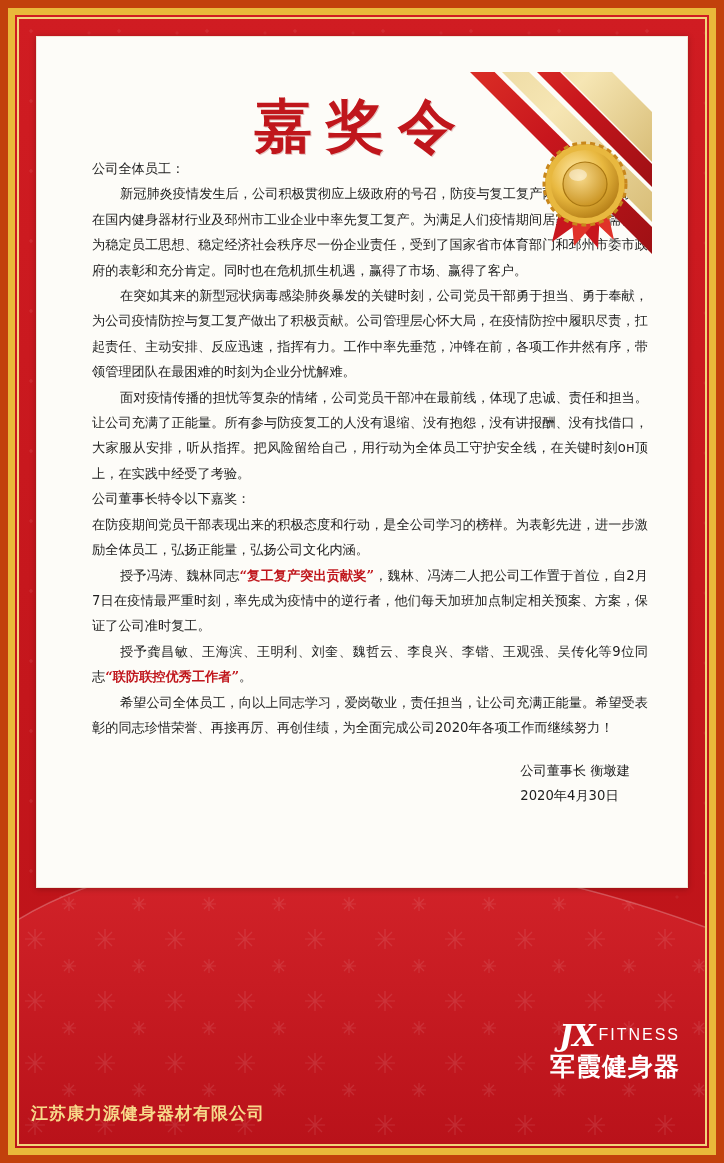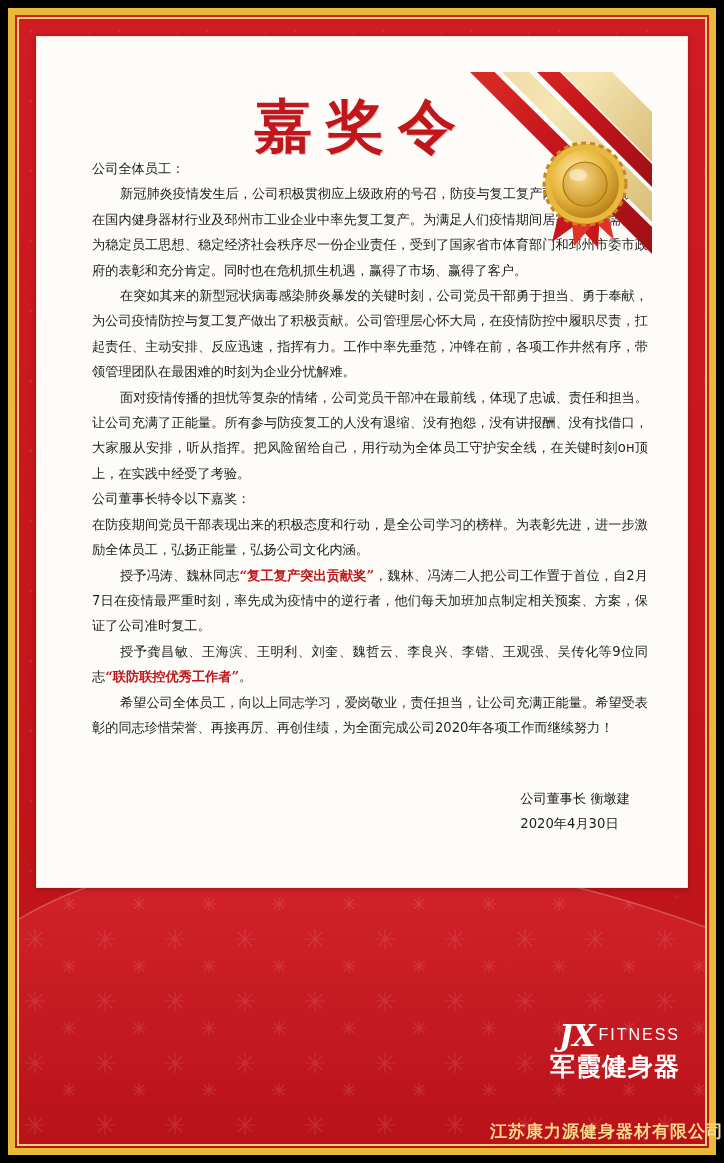--- a/index.html
+++ b/index.html
@@ -12,21 +12,21 @@
     font-family: "DejaVu Sans", "Liberation Sans", sans-serif;
     background: #c8161d;
     overflow: hidden;
   }
 
   
   .poster {
     position: relative;
     width: 724px;
     height: 1163px;
-    background: #000000;
+    background: #c2410c;
     box-sizing: border-box;
     overflow: hidden;
   }
   
   .gold-border-outer {
     position: absolute;
     left: 8px; top: 8px; right: 8px; bottom: 8px;
     border: 7px solid #e9b93a;
     background: linear-gradient(180deg,#d01c22 0%, #c4161c 60%, #bb1318 100%);
     box-sizing: border-box;
@@ -127,21 +127,21 @@
   .p.indent { text-indent: 28px; }
   .award {
     color: #c0161c;
     font-weight: bold;
     font-family: "DejaVu Serif", "Liberation Serif", serif;
   }
 
   .signature {
     position: absolute;
     right: 58px;
-    bottom: 52px;
+    bottom: 80px;
     text-align: left;
     font-size: 13.2px;
     line-height: 25px;
     color: #1d1d1d;
   }
 
   
   .footer-logo {
     position: absolute;
     right: 44px;
@@ -171,27 +171,28 @@
     font-size: 25px;
     font-weight: bold;
     color: #ffffff;
     letter-spacing: 1px;
     margin-top: 3px;
     margin-left: 16px;
   }
   .company-name {
     position: absolute;
     left: 0; right: 0;
-    bottom: 20px;
-    text-align: right;
+    bottom: 38px;
+    text-align: left;
     font-family: "DejaVu Serif", "Liberation Serif", serif;
     font-size: 17px;
     font-weight: bold;
     color: #f7d98a;
     letter-spacing: 1px;
+    padding-left: 31px;
   }
 </style>
 </head>
 <body>
 
 <div class="poster">
 
   <div class="gold-border-outer"></div>
   <div class="snow-texture"></div>
 

